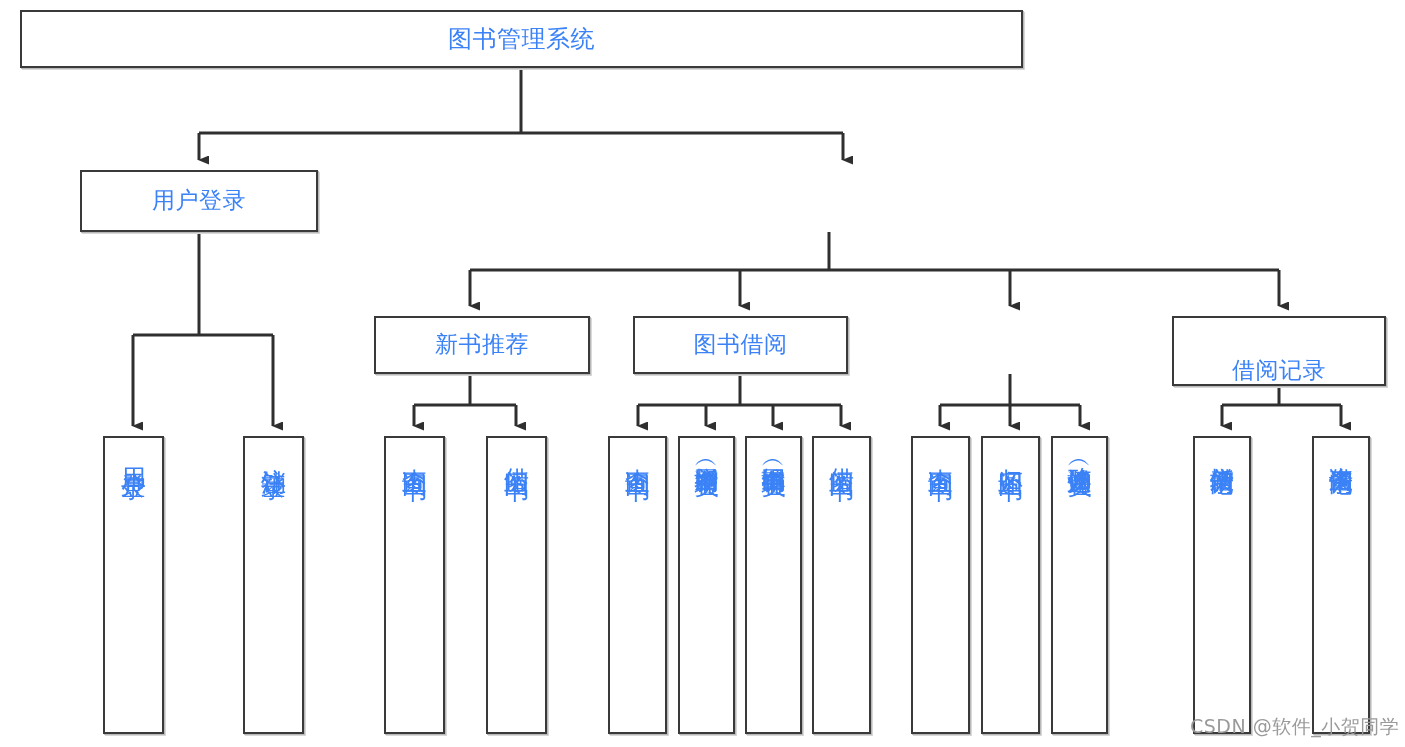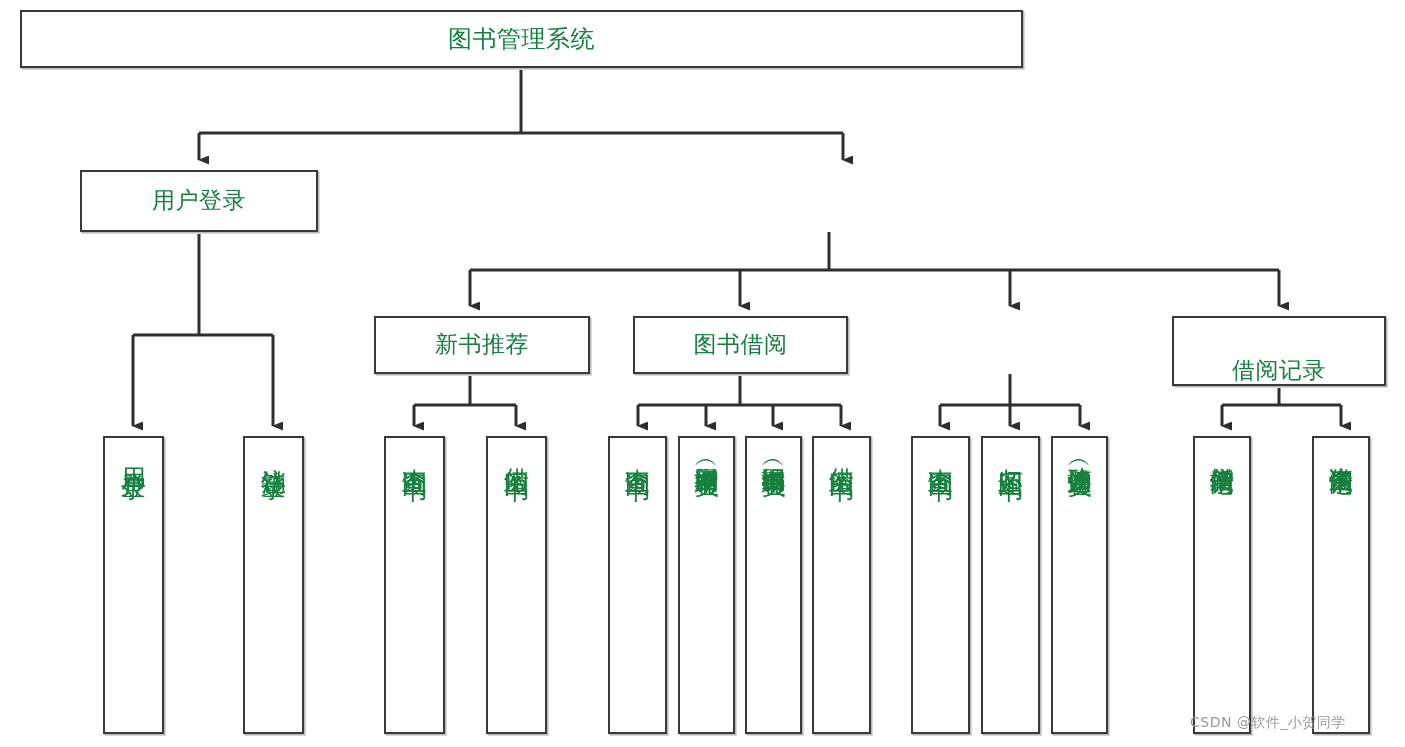--- a/index.html
+++ b/index.html
@@ -35,21 +35,21 @@
     display: flex;
     align-items: center;
     justify-content: center;
     color: #1a1a1a;
     z-index: 2;
   }
   .node .node-label {
     display: block;
     text-align: center;
     line-height: 1.18;
-    color: #15803d;
+    color: #3b82f6;
   }
   
   .node.horiz .node-label {
     font-size: 23px;
     letter-spacing: 0.5px;
     white-space: nowrap;
   }
   .node.root .node-label {
     font-size: 24px;
   }
@@ -66,21 +66,21 @@
     letter-spacing: 3px;
     line-height: 1;
     white-space: nowrap;
   }
   .node.vert.tall-text .node-label {
     font-size: 24px;
     letter-spacing: 1px;
   }
   .watermark {
     position: absolute;
-    font-size: 14px;
+    font-size: 19px;
     color: #9a9a9a;
     white-space: nowrap;
     z-index: 5;
     letter-spacing: 0.5px;
   }
 </style>
 </head>
 <body>
 
 <div id="diagram-root">

